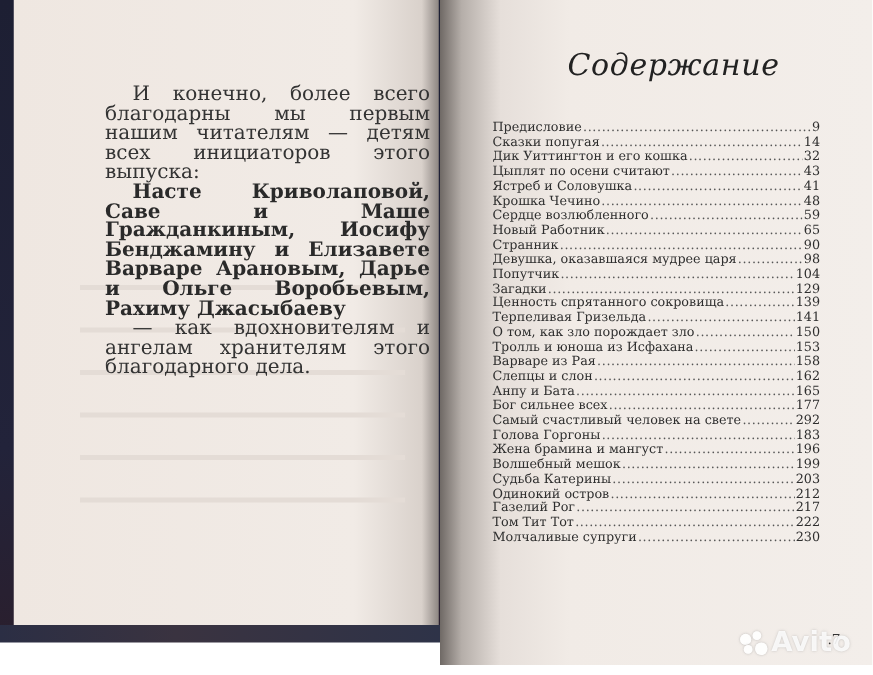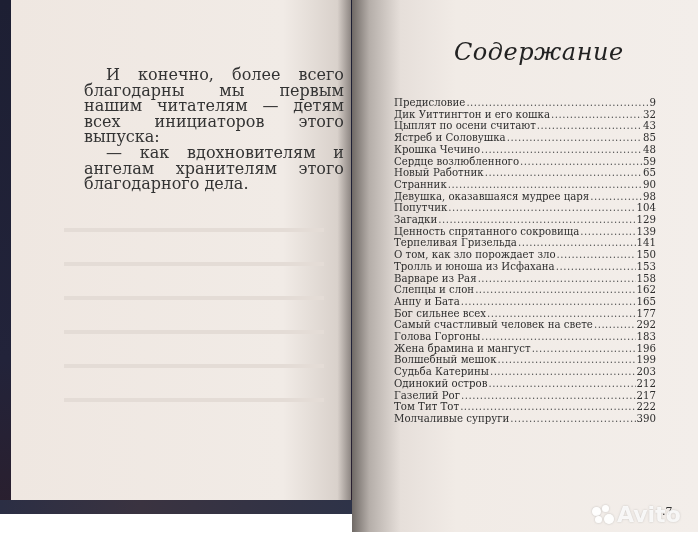--- a/index.html
+++ b/index.html
@@ -75,47 +75,53 @@
 
 <div class="ghost" style="top:228px;"></div>
 <div class="ghost" style="top:262px;"></div>
 <div class="ghost" style="top:296px;"></div>
 <div class="ghost" style="top:330px;"></div>
 <div class="ghost" style="top:364px;"></div>
 <div class="ghost" style="top:398px;"></div>
 
 <div class="left-text">
   <p>И конечно, более всего благодарны мы первым нашим читателям — детям всех инициаторов этого выпуска:</p>
+  <p class="bold">Насте Криволаповой, Саве и Маше Гражданкиным, Иосифу Бенджамину и Елизавете Варваре Арановым, Дарье и Ольге Воробьевым, Рахиму Джасыбаеву</p>
   <p>— как вдохновителям и ангелам хранителям этого благодарного дела.</p>
 </div>
 
 <div class="page-right"></div>
 
 <div class="toc-title">Содержание</div>
 
 <div class="toc" id="toc">
     <div class="toc-row">
       <span class="t">Предисловие</span>
       <span class="d"></span>
       <span class="p">9</span>
     </div>
     <div class="toc-row">
+      <span class="t">Сказки попугая</span>
+      <span class="d"></span>
+      <span class="p">14</span>
+    </div>
+    <div class="toc-row">
       <span class="t">Дик Уиттингтон и его кошка</span>
       <span class="d"></span>
       <span class="p">32</span>
     </div>
     <div class="toc-row">
       <span class="t">Цыплят по осени считают</span>
       <span class="d"></span>
       <span class="p">43</span>
     </div>
     <div class="toc-row">
       <span class="t">Ястреб и Соловушка</span>
       <span class="d"></span>
-      <span class="p">85</span>
+      <span class="p">41</span>
     </div>
     <div class="toc-row">
       <span class="t">Крошка Чечино</span>
       <span class="d"></span>
       <span class="p">48</span>
     </div>
     <div class="toc-row">
       <span class="t">Сердце возлюбленного</span>
       <span class="d"></span>
       <span class="p">59</span>
@@ -221,21 +227,21 @@
       <span class="p">217</span>
     </div>
     <div class="toc-row">
       <span class="t">Том Тит Тот</span>
       <span class="d"></span>
       <span class="p">222</span>
     </div>
     <div class="toc-row">
       <span class="t">Молчаливые супруги</span>
       <span class="d"></span>
-      <span class="p">390</span>
+      <span class="p">230</span>
     </div>
   </div>
 
 <div class="page-num">.7</div>
 
 <div class="watermark">
   <div class="wm-dots">
     <span style="left:0;top:2px;width:9px;height:9px;"></span>
     <span style="left:10px;top:0;width:7px;height:7px;"></span>
     <span style="left:3px;top:11px;width:7px;height:7px;"></span>

